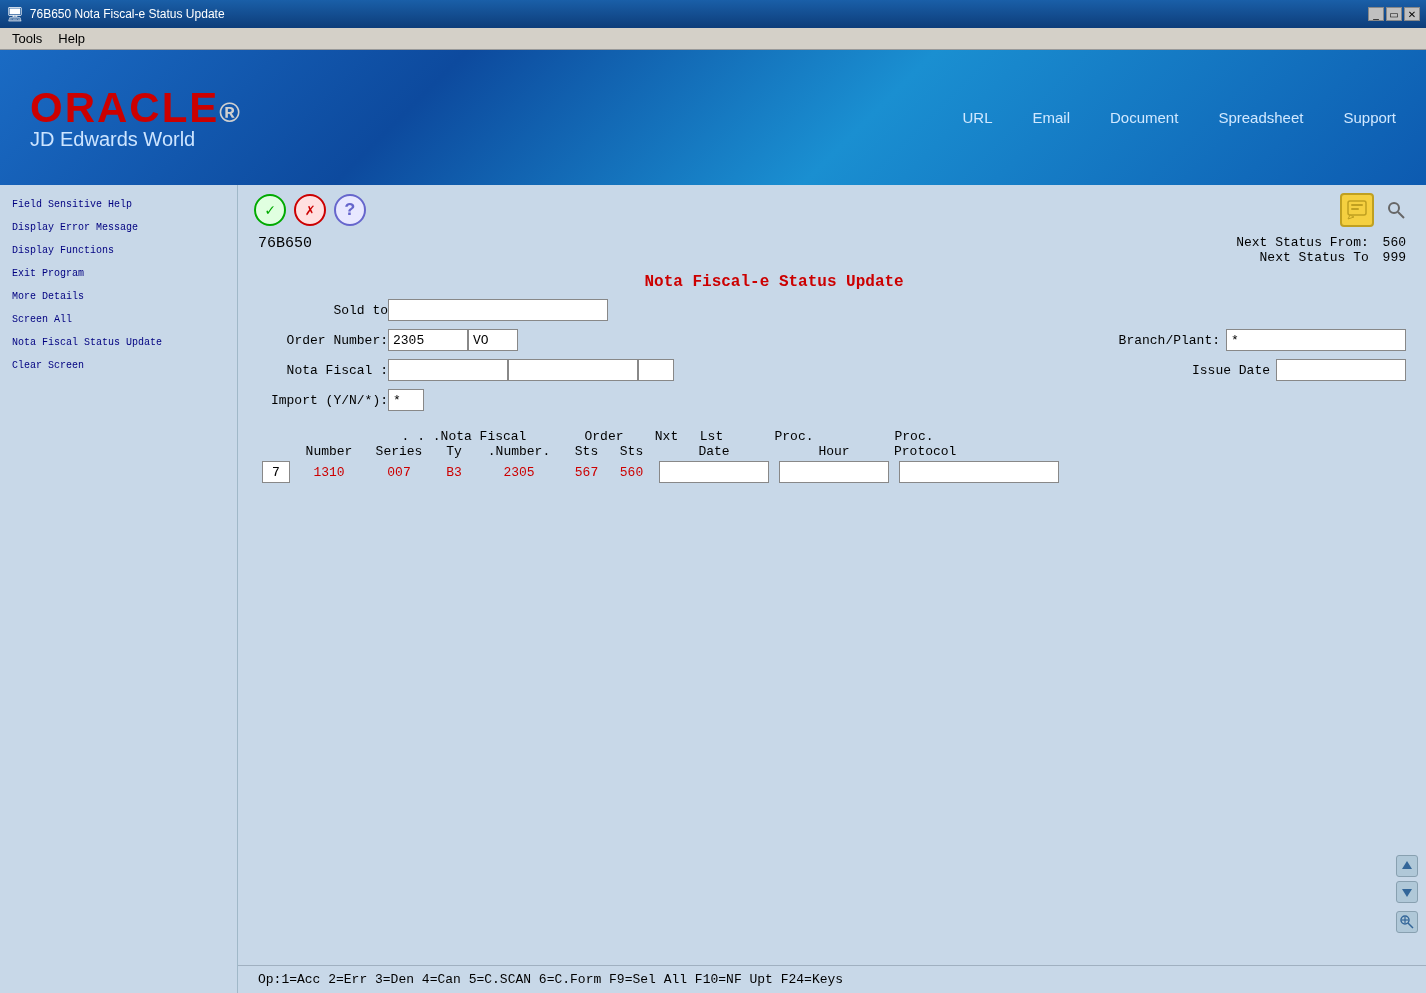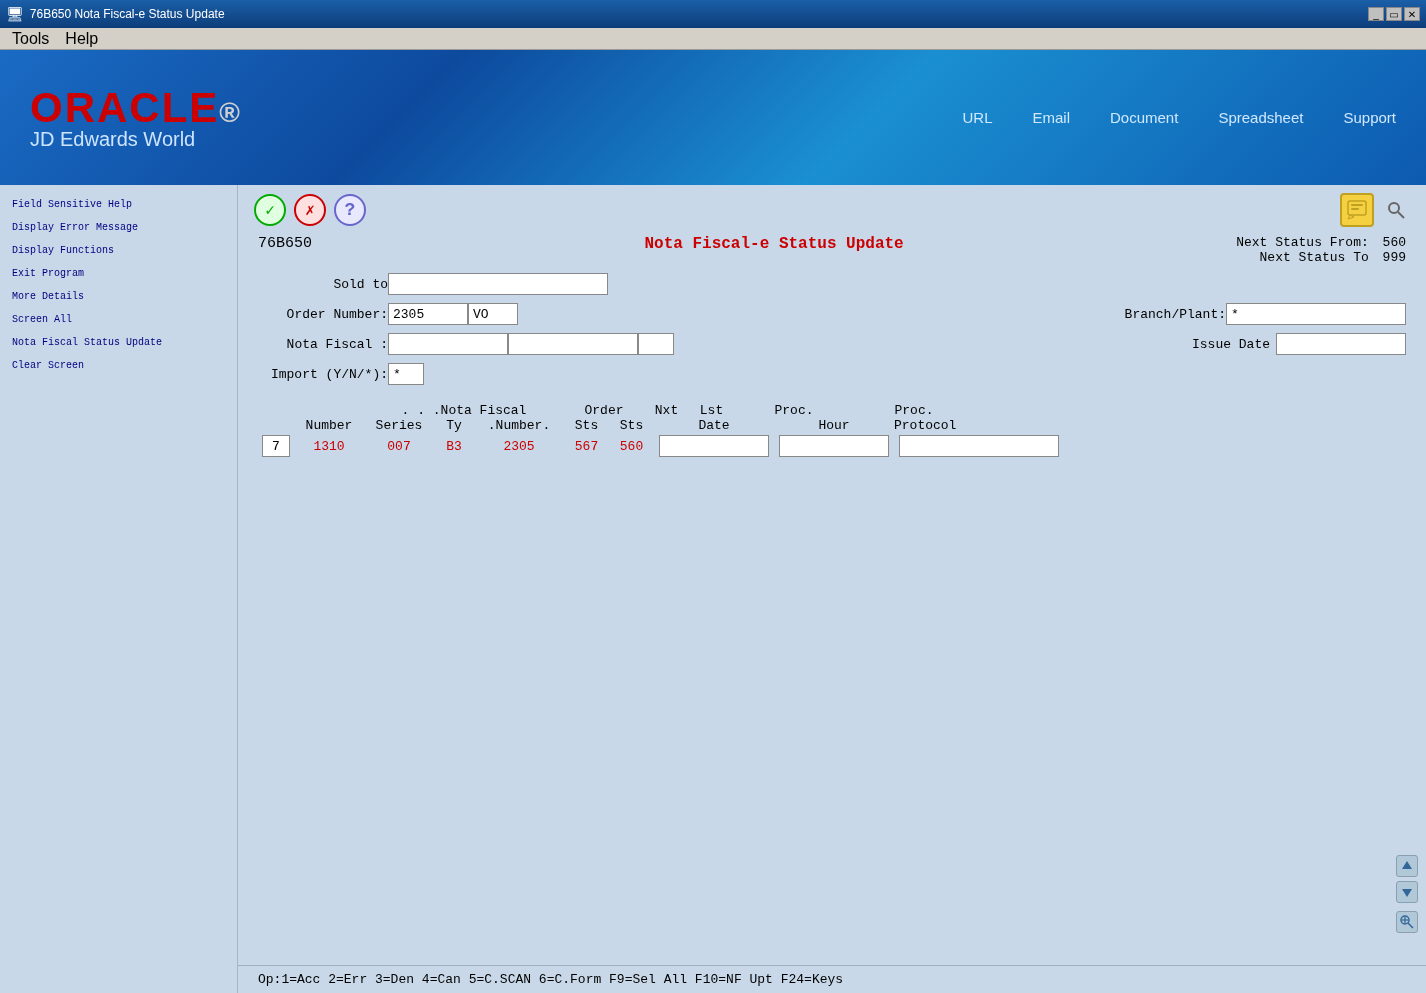--- a/index.html
+++ b/index.html
@@ -25,21 +25,21 @@
     }
 
     
     #menu-bar {
       background: #d4d0c8;
       height: 22px;
       display: flex;
       align-items: center;
       padding: 0 4px;
       font-family: Arial, sans-serif;
-      font-size: 16px;
+      font-size: 13px;
       border-bottom: 1px solid #999;
     }
     .menu-item { padding: 2px 8px; cursor: pointer; }
 
     
     #oracle-header {
       background: linear-gradient(135deg, #1a6bc4 0%, #0d4a9e 30%, #1a8fd1 60%, #0d5ab0 100%);
       height: 135px;
       display: flex;
       align-items: center;
@@ -147,21 +147,21 @@
       font-family: 'Courier New', monospace;
     }
 
     #form-title-row {
       display: flex;
       align-items: flex-start;
       justify-content: space-between;
       margin-bottom: 8px;
     }
     #form-program-id { font-size: 15px; color: #000; }
-    #form-title { font-size: 16px; color: #cc0000; font-weight: bold; text-align: center; flex: 1; }
+    #form-title { font-size: 16px; color: #cc0000; font-weight: bold; text-align: center; flex: 1; margin-top: 38px; }
     #form-status-area { font-size: 13px; color: #000; text-align: right; }
 
     .form-row {
       display: flex;
       align-items: center;
       margin-bottom: 8px;
     }
     .form-label { color: #000; min-width: 140px; text-align: right; }
     .form-input {
       background: white;
@@ -322,21 +322,21 @@
       <div class="form-row">
         <span class="form-label" style="min-width:130px; text-align:right;">Sold to</span>
         <input class="form-input input-large" type="text" style="width: 220px;">
       </div>
 
       <div class="form-row">
         <span class="form-label" style="min-width:130px; text-align:right;">Order Number:</span>
         <input class="form-input" type="text" style="width: 80px;" value="2305">
         <input class="form-input" type="text" style="width: 50px;" value="VO">
         <span style="flex:1;"></span>
-        <span style="">Branch/Plant:</span>
+        <span style="margin-right:6px;">Branch/Plant:</span>
         <input class="form-input" type="text" style="width: 180px;" value="*">
       </div>
 
       <div class="form-row">
         <span class="form-label" style="min-width:130px; text-align:right;">Nota Fiscal :</span>
         <input class="form-input" type="text" style="width: 120px;">
         <input class="form-input" type="text" style="width: 130px;">
         <input class="form-input" type="text" style="width: 36px;">
         <span style="flex:1;"></span>
         <span style="margin-right:6px;">Issue Date</span>

